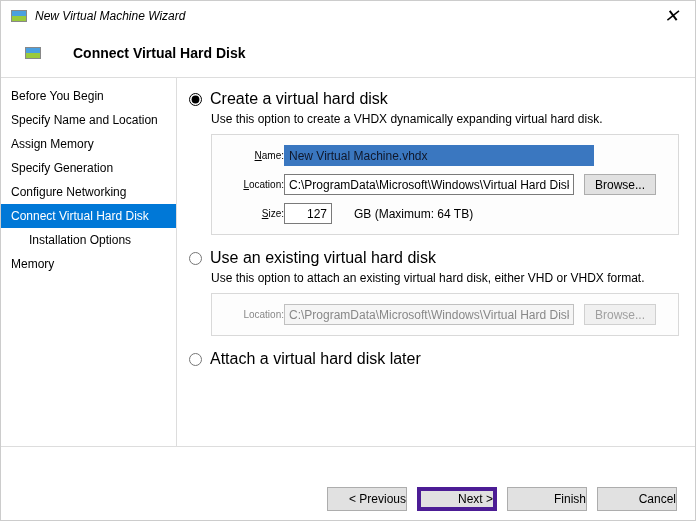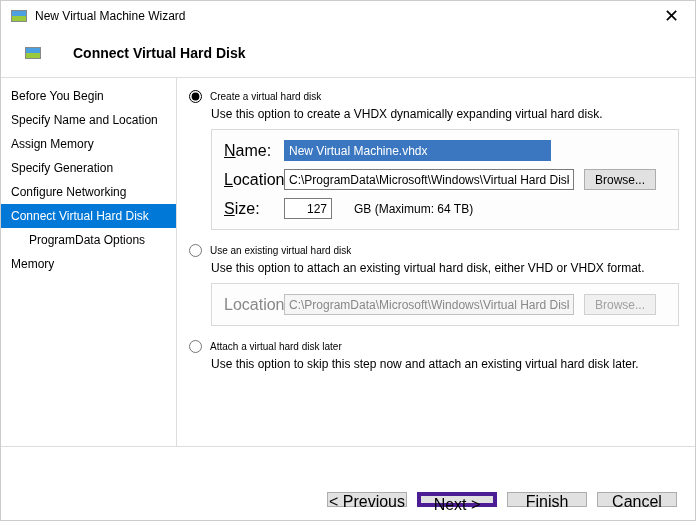--- a/index.html
+++ b/index.html
@@ -1,18 +1,18 @@
 <!DOCTYPE html>
 <html><head>
 <meta charset="utf-8">
 <style>
 * { box-sizing: border-box; margin: 0; padding: 0; }
 body { font-family: "Segoe UI", Tahoma, sans-serif; font-size: 12px; color: #000; background: #fff; width: 696px; height: 521px; position: relative; border: 1px solid #ccc; }
 
-.titlebar { display: flex; align-items: center; padding: 6px 10px; height: 30px; }
+.titlebar { display: flex; align-items: center; padding: 6px 10px; height: 30px; font-style: italic; }
 .titlebar .icon { width: 16px; height: 12px; margin-right: 8px; background: linear-gradient(to bottom, #4aa0e0 0%, #4aa0e0 50%, #9aca3c 50%, #9aca3c 100%); border: 1px solid #888; }
 .titlebar-title { font-size: 12px; flex: 1; }
 .titlebar-close { font-size: 18px; cursor: pointer; padding: 0 6px; line-height: 1; }
 
 .header { display: flex; align-items: center; padding: 14px 24px 16px 24px; }
 .header .icon { width: 16px; height: 12px; margin-right: 32px; background: linear-gradient(to bottom, #4aa0e0 0%, #4aa0e0 50%, #9aca3c 50%, #9aca3c 100%); border: 1px solid #888; }
 .header-title { font-size: 14px; font-weight: bold; }
 
 .body { display: flex; border-top: 1px solid #ddd; border-bottom: 1px solid #ddd; height: 370px; }
 
@@ -20,40 +20,40 @@
 .step { padding: 5px 10px; font-size: 12px; cursor: pointer; white-space: nowrap; }
 .step.selected { background: #0078d7; color: #fff; }
 .step.indent { padding-left: 28px; }
 
 .content { flex: 1; padding: 12px 16px 12px 12px; overflow: hidden; }
 .intro { font-size: 12px; line-height: 1.4; margin-bottom: 12px; }
 
 .opt { margin-bottom: 6px; }
 .opt-head { display: flex; align-items: center; margin-bottom: 4px; }
 .opt-head input[type=radio] { margin-right: 8px; width: 13px; height: 13px; accent-color: #000; }
-.opt-head label { font-size: 10px; }
+.opt-head label { font-size: 16px; }
 .opt-desc { font-size: 12px; padding-left: 22px; margin-bottom: 8px; }
 
 .panel { border: 1px solid #d9d9d9; background: #fdfdfd; padding: 10px 12px; margin-left: 22px; margin-bottom: 14px; }
 .row { display: flex; align-items: center; margin-bottom: 8px; }
 .row:last-child { margin-bottom: 0; }
-.row-label { width: 60px; font-size: 16px; }
+.row-label { width: 60px; font-size: 10px; text-align: right; }
 .row-label .ul { text-decoration: underline; }
 .field { height: 21px; font-size: 12px; padding: 0 4px; border: 1px solid #7a7a7a; background: #fff; font-family: inherit; }
-.field.name { width: 267px; background: #3a77c0; color: #ffffff; border-color: #3a77c0; }
+.field.name { width: 310px; background: #3a77c0; color: #0f172a; border-color: #3a77c0; }
 .field.name::selection { background:#3a77c0; color:#fff; }
 .field.loc { width: 290px; }
 .field.size { width: 48px; text-align: right; }
 .unit { margin-left: 22px; font-size: 12px; }
 .browse { width: 72px; height: 21px; font-size: 12px; margin-left: 10px; border: 1px solid #adadad; background: #e1e1e1; cursor: pointer; font-family: inherit; }
 .browse.disabled { color: #a0a0a0; background: #f0f0f0; border-color: #d0d0d0; }
 .field.disabled { background: #f5f5f5; color: #888; border-color: #c0c0c0; }
 
 .footer { position: absolute; bottom: 0; left: 0; right: 0; height: 42px; display: flex; justify-content: flex-end; align-items: center; padding-right: 18px; gap: 10px; }
-.footer button { width: 80px; height: 15px; font-size: 16px; border: 1px solid #adadad; background: #e1e1e1; cursor: pointer; font-family: inherit; }
+.footer button { width: 80px; height: 24px; font-size: 12px; border: 1px solid #adadad; background: #e1e1e1; cursor: pointer; font-family: inherit; text-align: right; }
 .footer button.default { border: 4px solid #4c1d95; }
 </style>
 </head>
 <body>
 
 <div class="titlebar">
   <div class="icon"></div>
   <div class="titlebar-title">New Virtual Machine Wizard</div>
   <div class="titlebar-close">✕</div>
 </div>
@@ -64,21 +64,21 @@
 </div>
 
 <div class="body">
   <div class="sidebar">
     <div class="step">Before You Begin</div>
     <div class="step">Specify Name and Location</div>
     <div class="step">Assign Memory</div>
     <div class="step">Specify Generation</div>
     <div class="step">Configure Networking</div>
     <div class="step selected">Connect Virtual Hard Disk</div>
-    <div class="step indent">ProgramData Options</div>
+    <div class="step indent">Installation Options</div>
     <div class="step">Memory</div>
   </div>
 
   <div class="content">
 
     <div class="opt">
       <div class="opt-head">
         <input type="radio" name="vhd" checked="" style="">
         <label>Create a virtual hard disk</label>
       </div>
@@ -114,21 +114,20 @@
           <button class="browse disabled" disabled="">Browse...</button>
         </div>
       </div>
     </div>
 
     <div class="opt">
       <div class="opt-head">
         <input type="radio" name="vhd" style="">
         <label>Attach a virtual hard disk later</label>
       </div>
-      <div class="opt-desc">Use this option to skip this step now and attach an existing virtual hard disk later.</div>
     </div>
 
   </div>
 </div>
 
 <div class="footer">
   <button>&lt; Previous</button>
   <button class="default">Next &gt;</button>
   <button>Finish</button>
   <button>Cancel</button>

